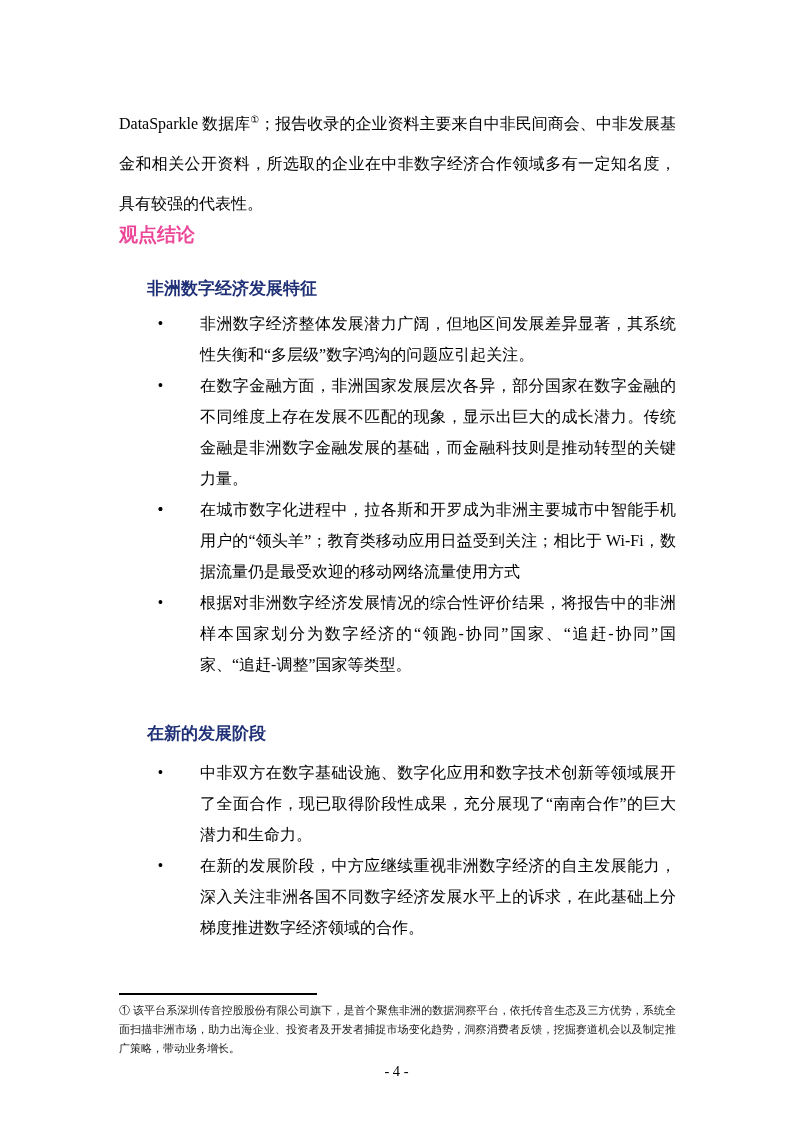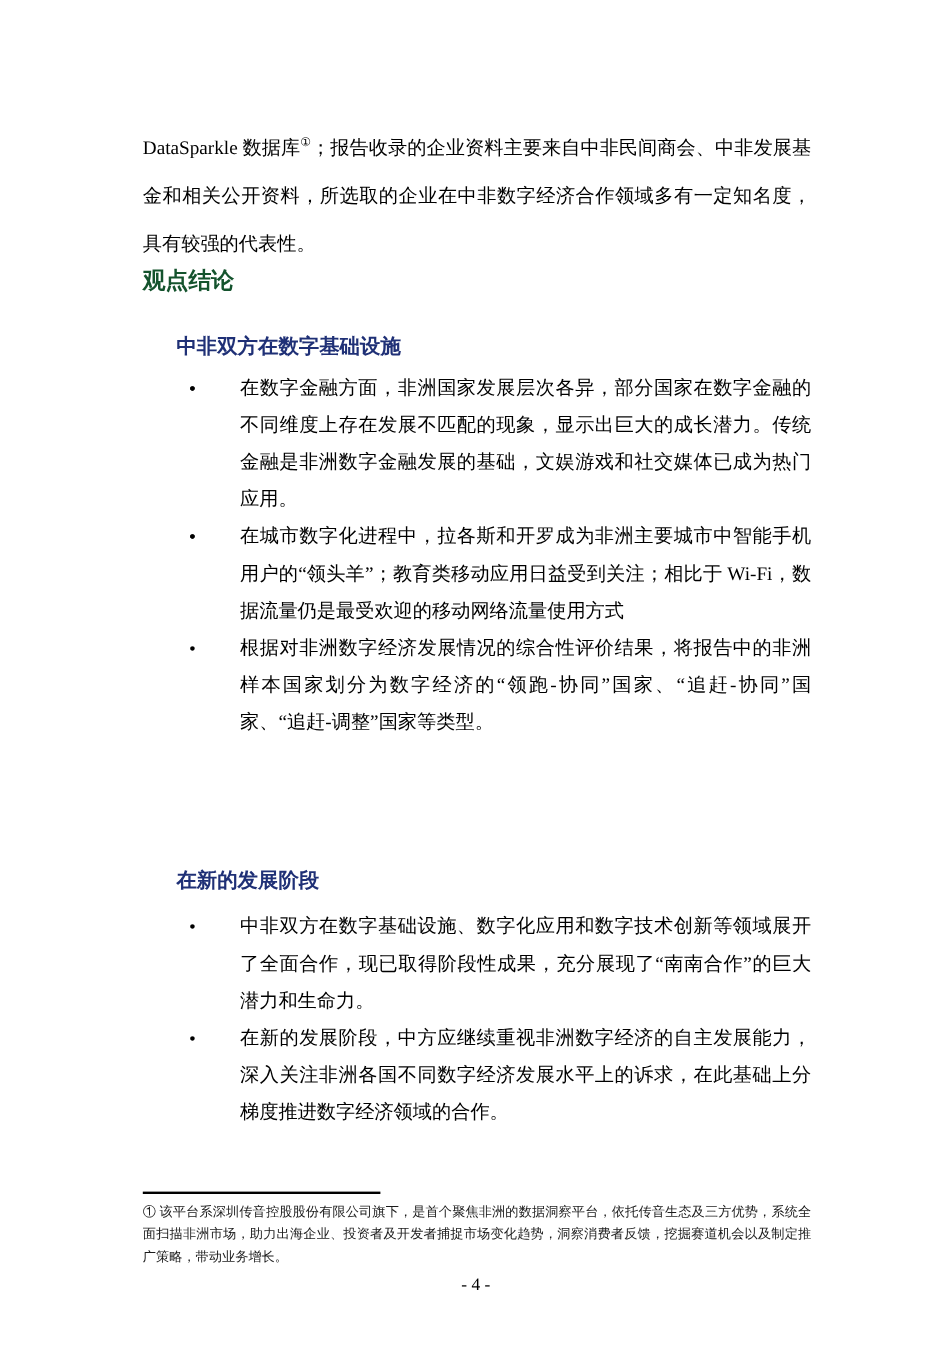--- a/index.html
+++ b/index.html
@@ -25,21 +25,21 @@
     font-size: 10px;
     vertical-align: super;
     line-height: 0;
   }
 
   .h1 {
     left: 119px; top: 206px;
     font-family: "Liberation Sans", "DejaVu Sans", sans-serif;
     font-weight: bold;
     font-size: 19px; line-height: 26px;
-    color: #14532d;
+    color: #ec4899;
   }
   .h2 {
     left: 147px;
     font-family: "Liberation Sans", "DejaVu Sans", sans-serif;
     font-weight: bold;
     font-size: 17px; line-height: 24px;
     color: #1f3076;
   }
   .h2-1 { top: 261px; }
   .h2-2 { top: 706px; }
@@ -77,29 +77,30 @@
 </style>
 </head>
 <body>
 
 <div class="page">
 
   <p class="abs intro"><span>DataSparkle 数据库</span><sup>①</sup><span>；报告收录的企业资料主要来自中非民间商会、中非发展基金和相关公开资料，所选取的企业在中非数字经济合作领域多有一定知名度，具有较强的代表性。</span></p>
 
   <div class="abs h1">观点结论</div>
 
-  <div class="abs h2 h2-1">中非双方在数字基础设施</div>
+  <div class="abs h2 h2-1">非洲数字经济发展特征</div>
 
   <ul class="abs bullet-list list-1">
     <li>
       <span class="bullet-marker">•</span>
+      <span>非洲数字经济整体发展潜力广阔，但地区间发展差异显著，其系统性失衡和“多层级”数字鸿沟的问题应引起关注。</span>
     </li>
     <li>
       <span class="bullet-marker">•</span>
-      <span>在数字金融方面，非洲国家发展层次各异，部分国家在数字金融的不同维度上存在发展不匹配的现象，显示出巨大的成长潜力。传统金融是非洲数字金融发展的基础，文娱游戏和社交媒体已成为热门应用。</span>
+      <span>在数字金融方面，非洲国家发展层次各异，部分国家在数字金融的不同维度上存在发展不匹配的现象，显示出巨大的成长潜力。传统金融是非洲数字金融发展的基础，而金融科技则是推动转型的关键力量。</span>
     </li>
     <li>
       <span class="bullet-marker">•</span>
     </li>
     <li>
       <span class="bullet-marker">•</span>
       <span>在城市数字化进程中，拉各斯和开罗成为非洲主要城市中智能手机用户的“领头羊”；教育类移动应用日益受到关注；相比于 Wi-Fi，数据流量仍是最受欢迎的移动网络流量使用方式</span>
     </li>
     <li>
       <span class="bullet-marker">•</span>

